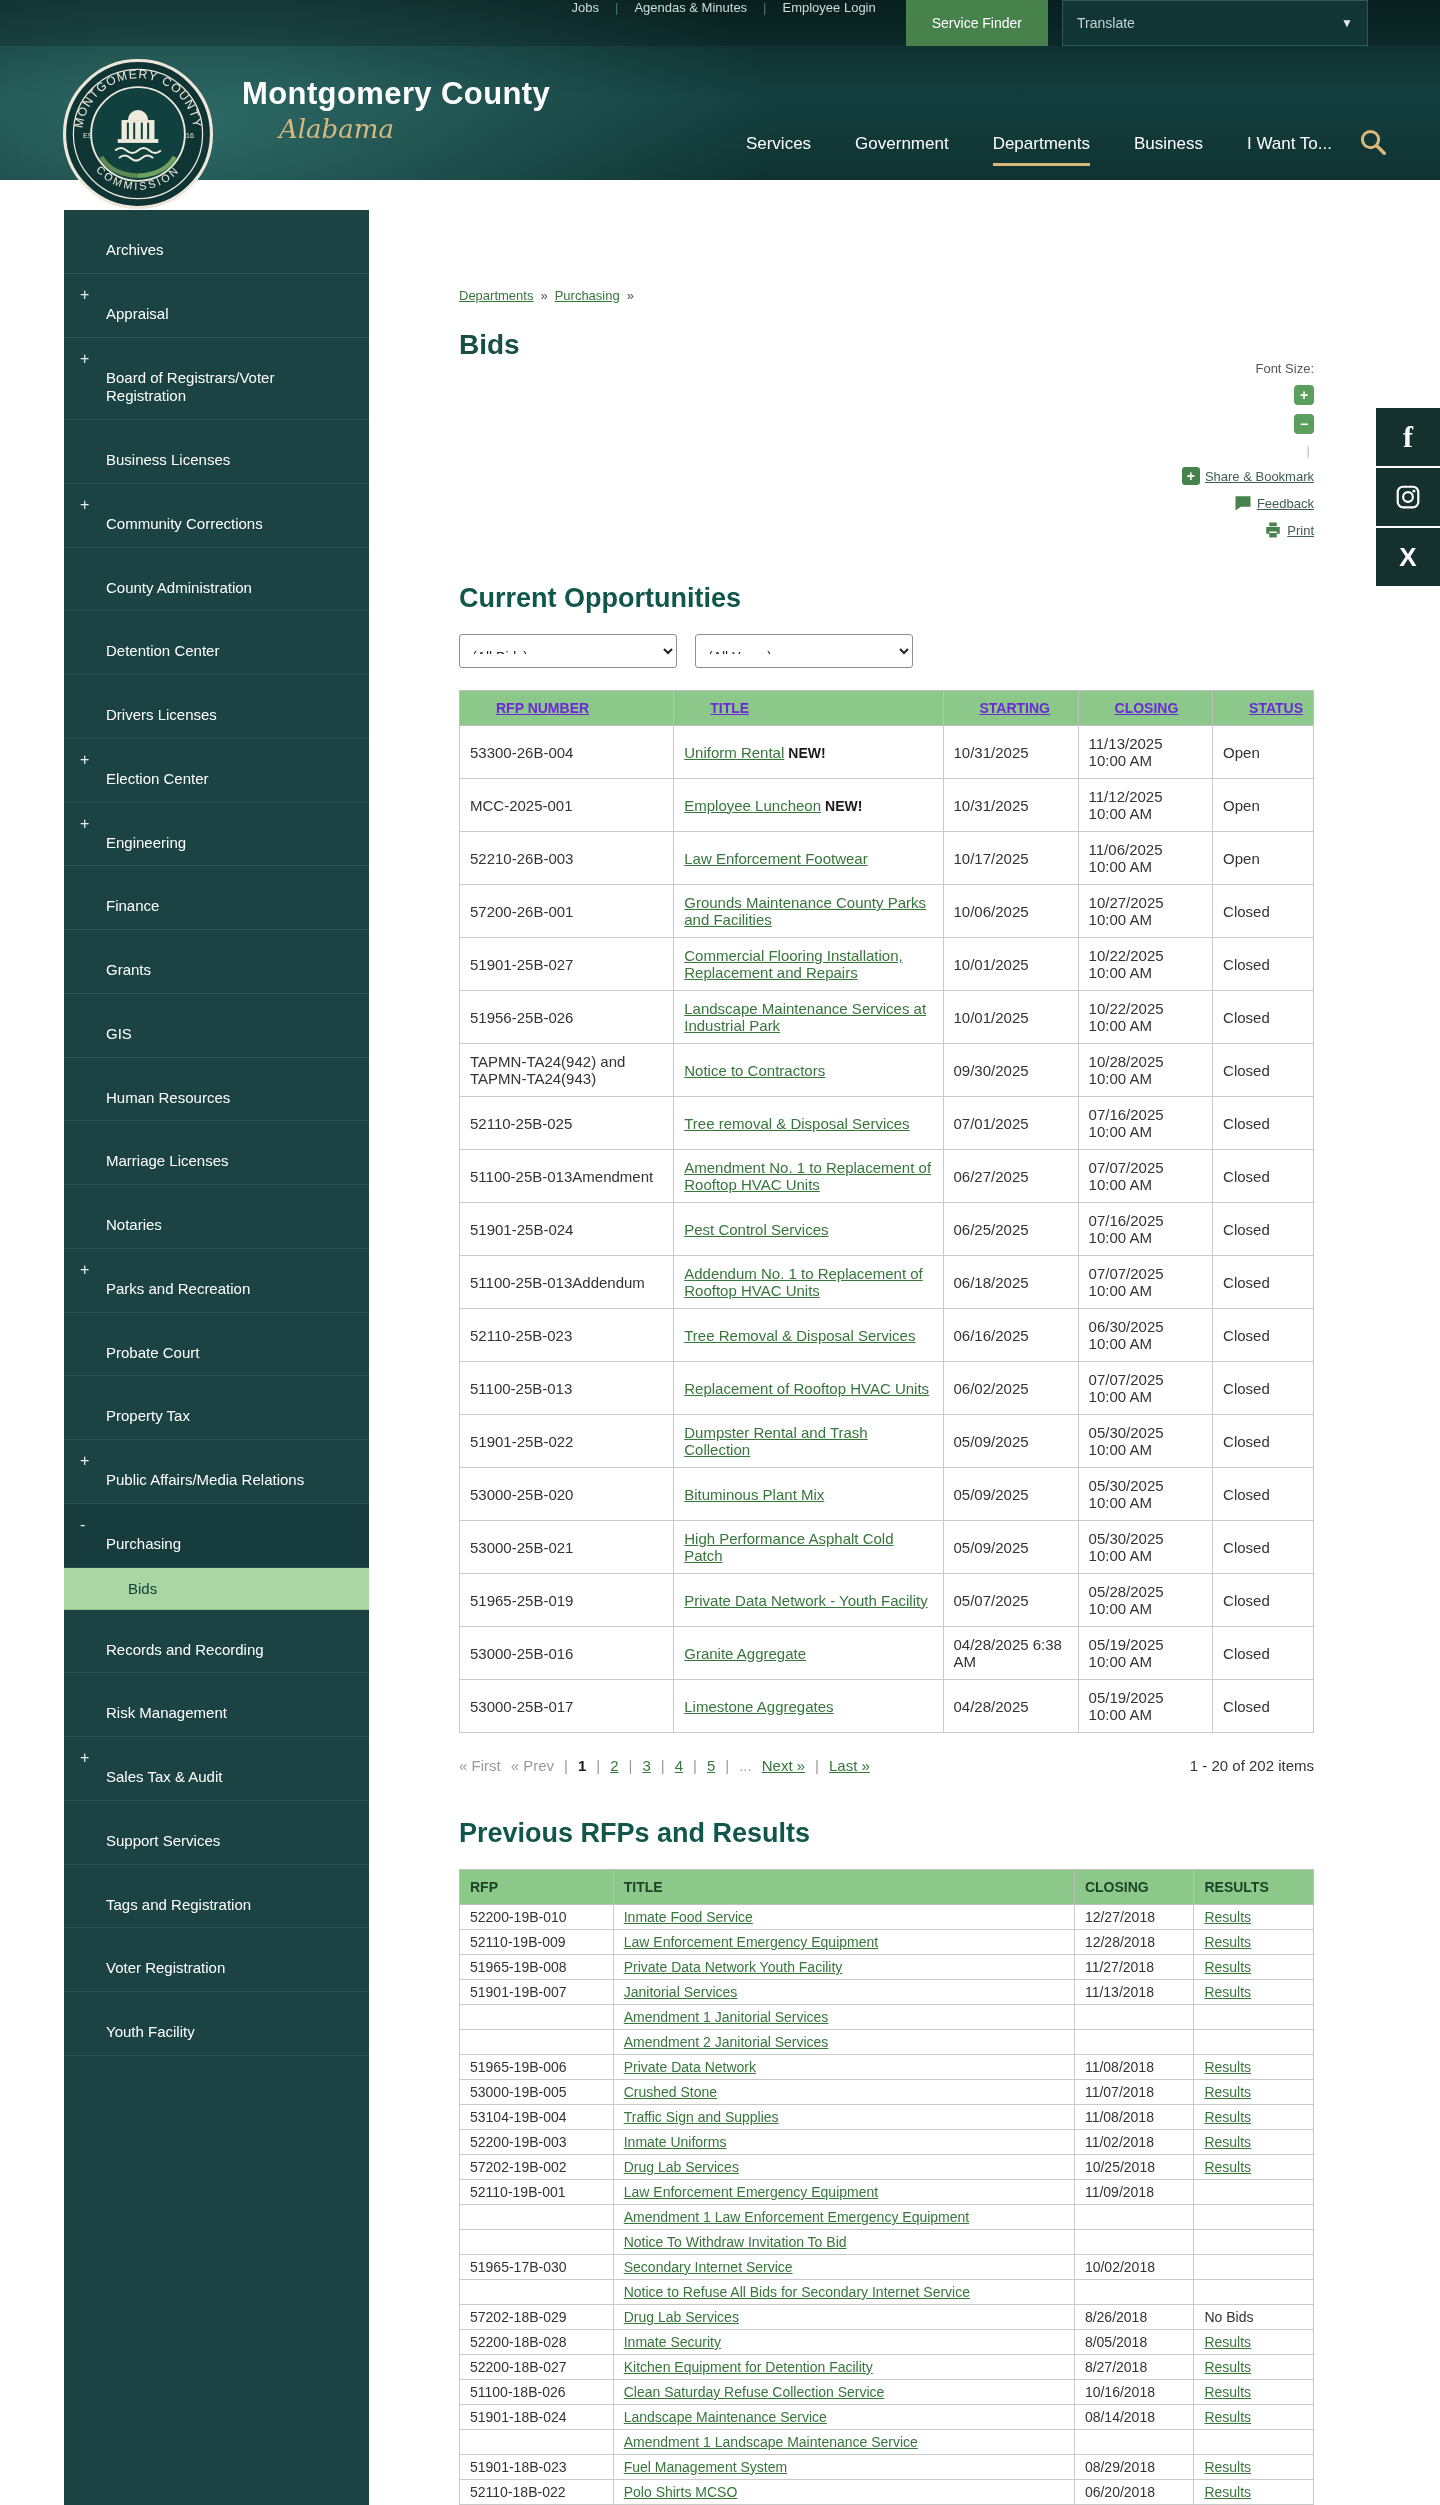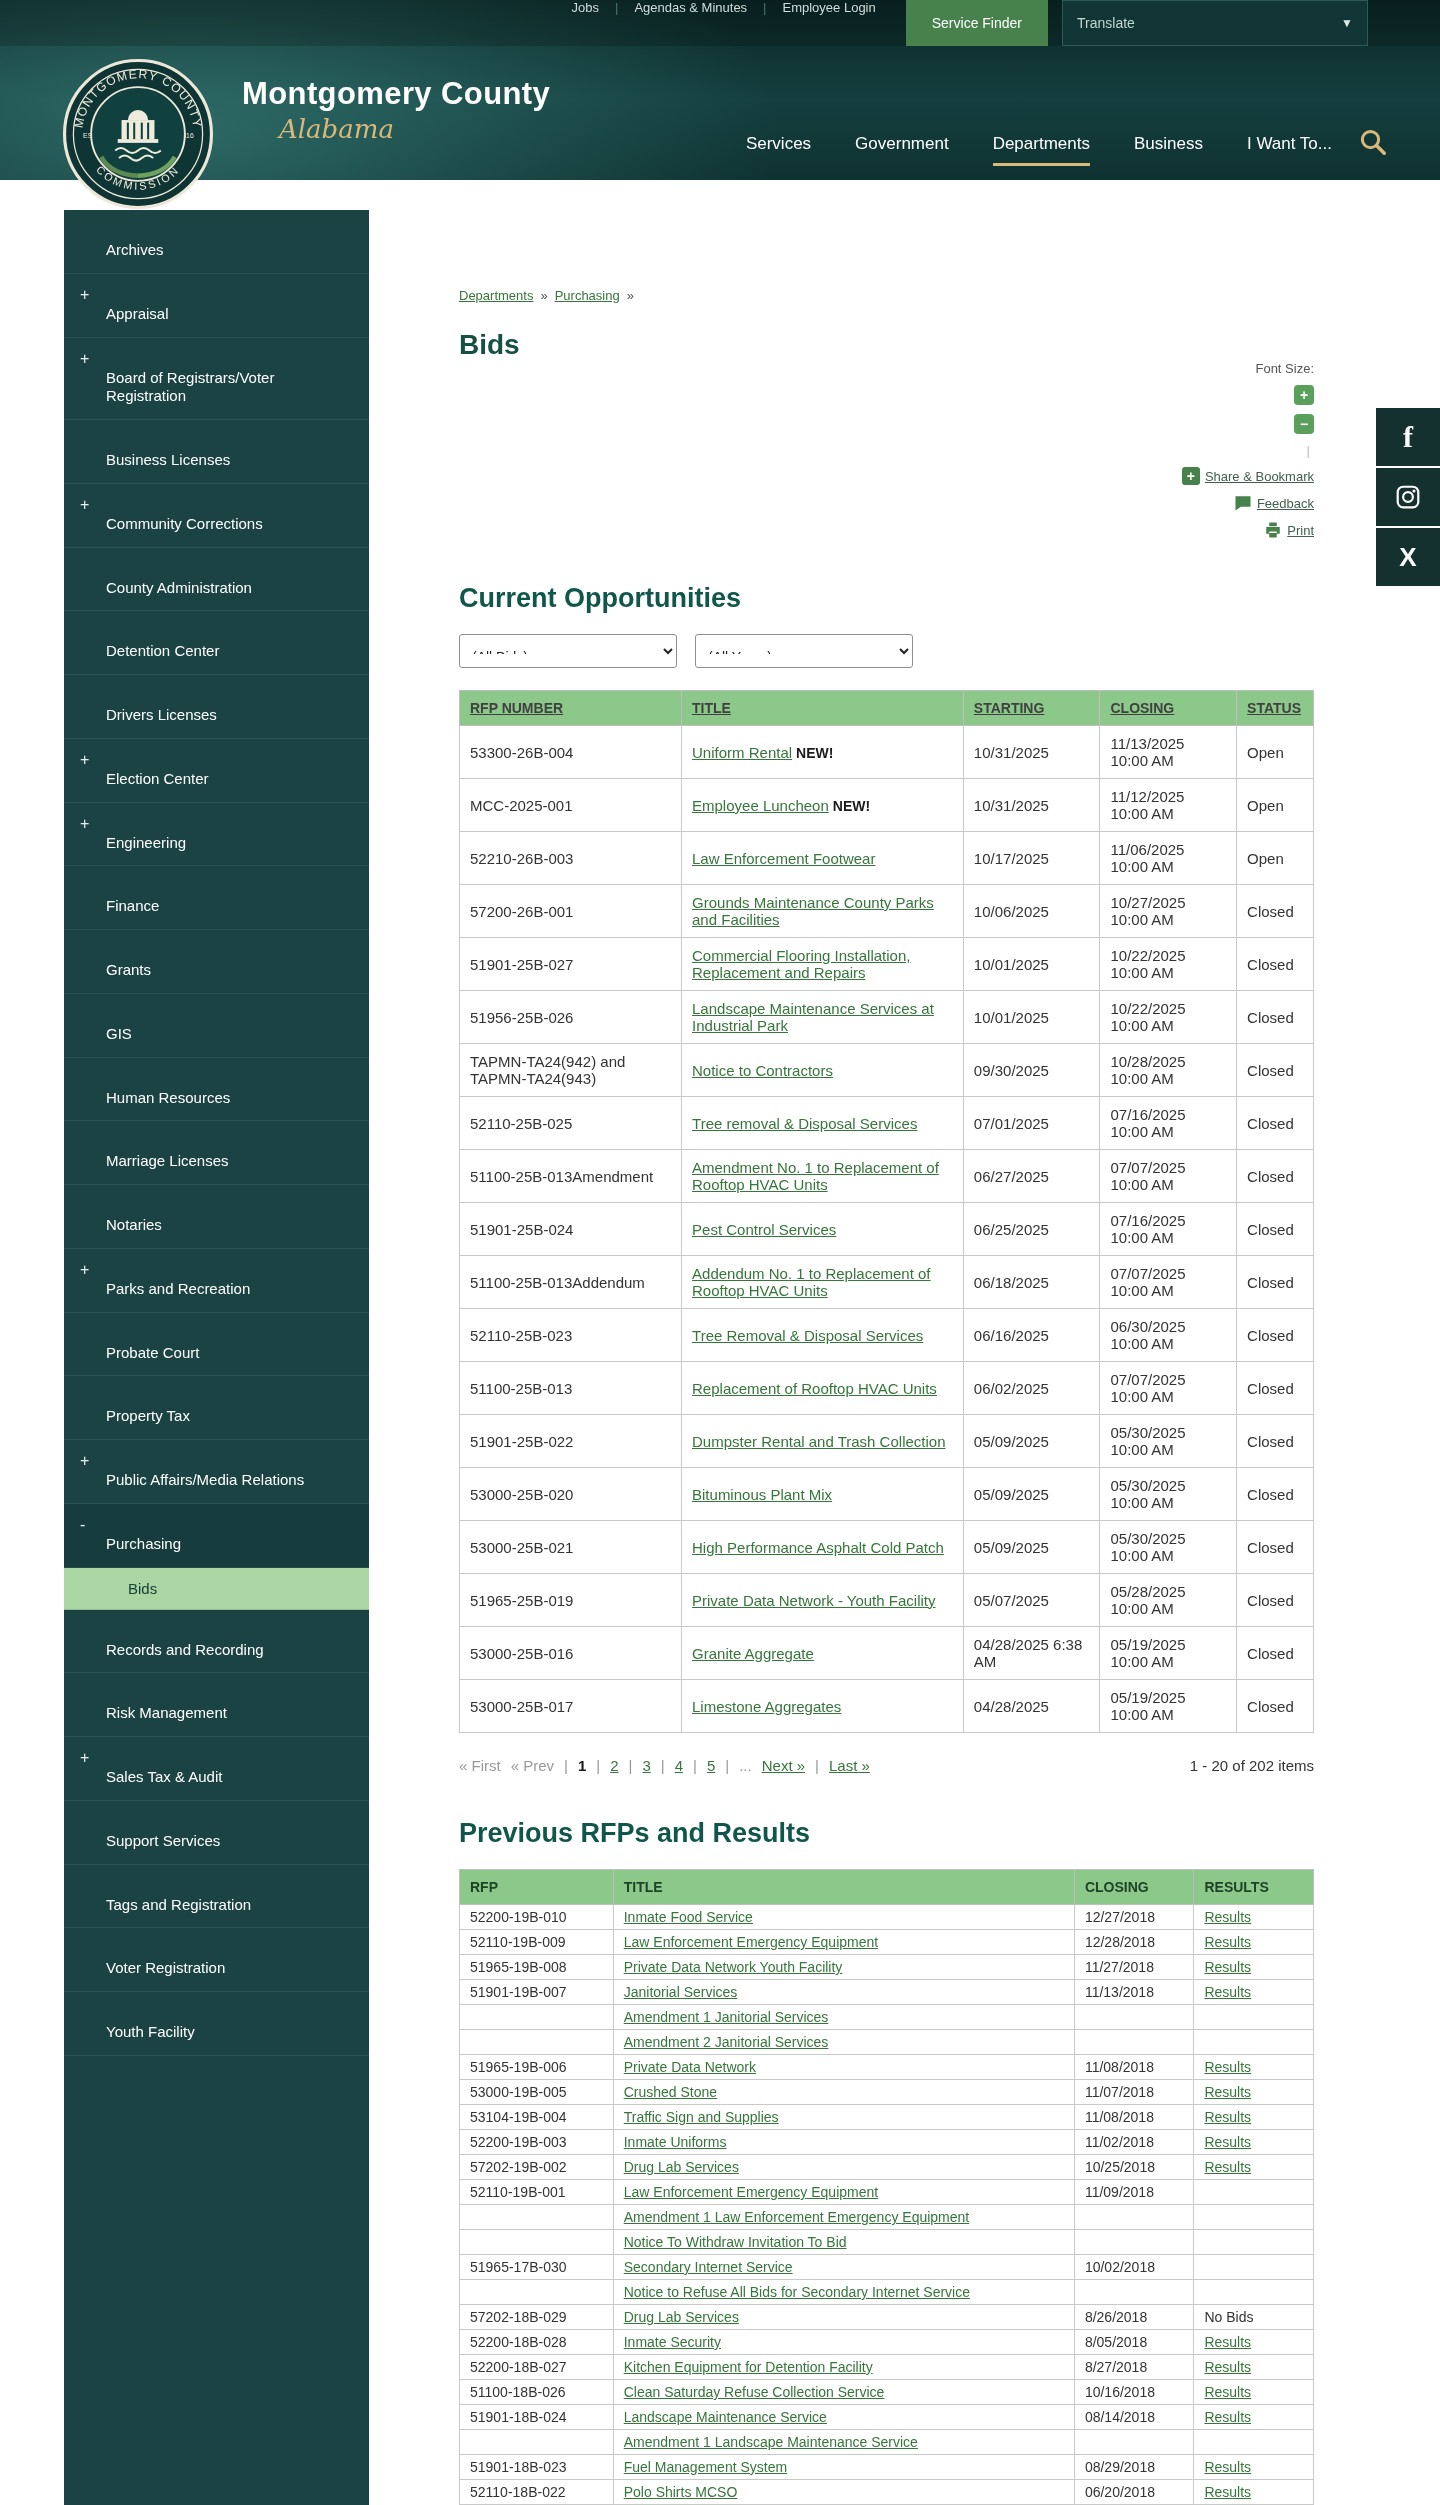--- a/index.html
+++ b/index.html
@@ -67,21 +67,21 @@
   .section-heading { font-size:27px; font-weight:bold; color:#10564a; margin:44px 0 20px; }
 
   .filters { display:flex; gap:18px; margin-bottom:22px; }
   .filters select { width:218px; height:34px; font-size:14px; font-family:"Liberation Sans",sans-serif;
                     border:1px solid #8f8f8f; border-radius:3px; background:#fff; color:#222; padding:13px 8px; }
 
   table.bids, table.prev { width:100%; border-collapse:collapse; }
   table.bids { font-size:15px; }
   table.prev { font-size:14px; }
   .bids th, .prev th { background:#8dc88b; color:#1d4426; text-align:left; font-size:14px; padding:9px 10px; border:1px solid #bfbfbf; }
-  .bids th .th-link { color:#404040; text-decoration:underline; }
+  .bids th .th-link { color:#6d28d9; text-decoration:underline;margin-left:26px; }
   .bids td { border:1px solid #c9c9c9; padding:9px 10px; vertical-align:middle; color:#333; }
   .prev td { border:1px solid #c9c9c9; padding:4px 10px; vertical-align:middle; color:#333; height:25px; }
   .tbl-link { color:#36763b; text-decoration:underline; }
   .new-badge { font-weight:bold; color:#1a1a1a; font-size:14px; margin-left:4px; }
   .bids .c-rfp { width:26%; } .bids .c-title { width:33%; } .bids .c-start { width:16%; } .bids .c-close { width:16%; } .bids .c-status { width:9%; }
   .prev .c-rfp { width:18%; } .prev .c-title { width:54%; } .prev .c-close { width:14%; } .prev .c-results { width:14%; }
 
   .pagination { display:flex; align-items:center; gap:10px; margin-top:24px; font-size:15px; }
   .pg-disabled { color:#999; }
   .pg-link { color:#36763b; text-decoration:underline; }

